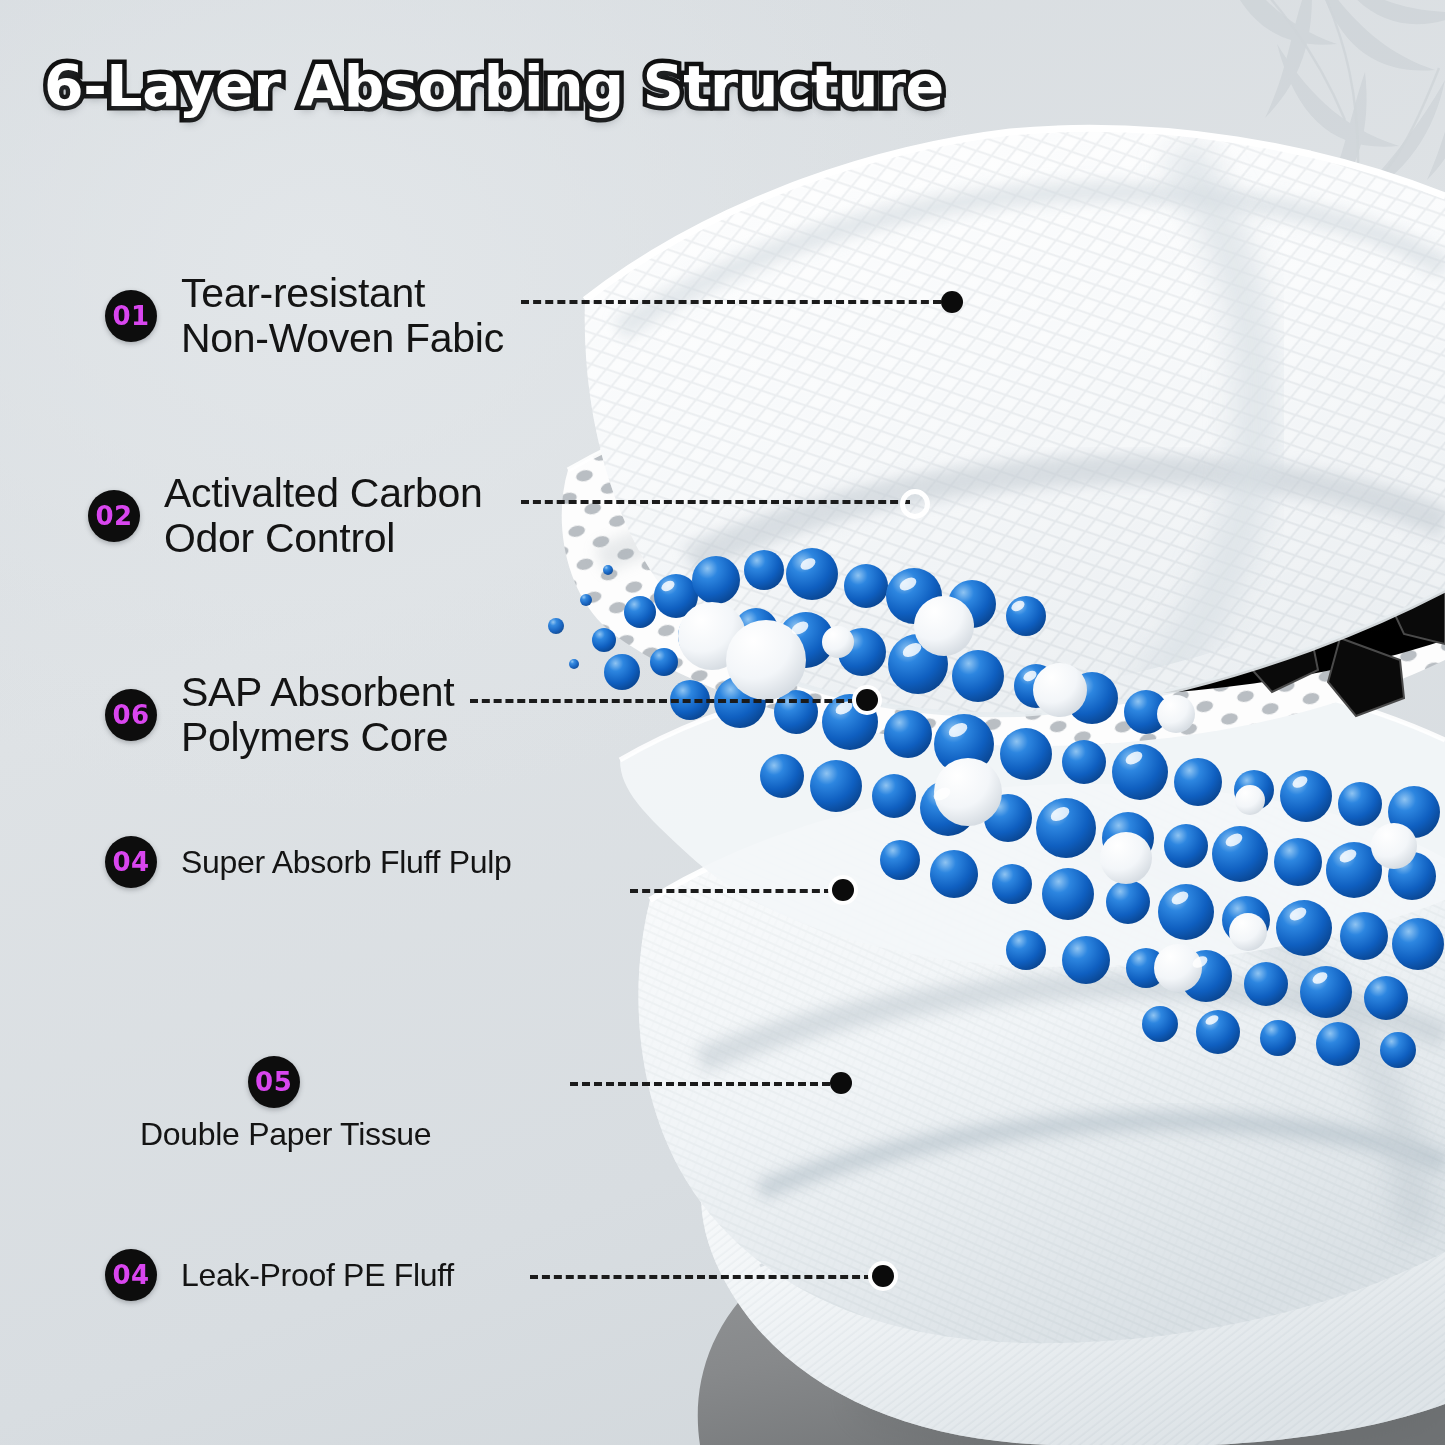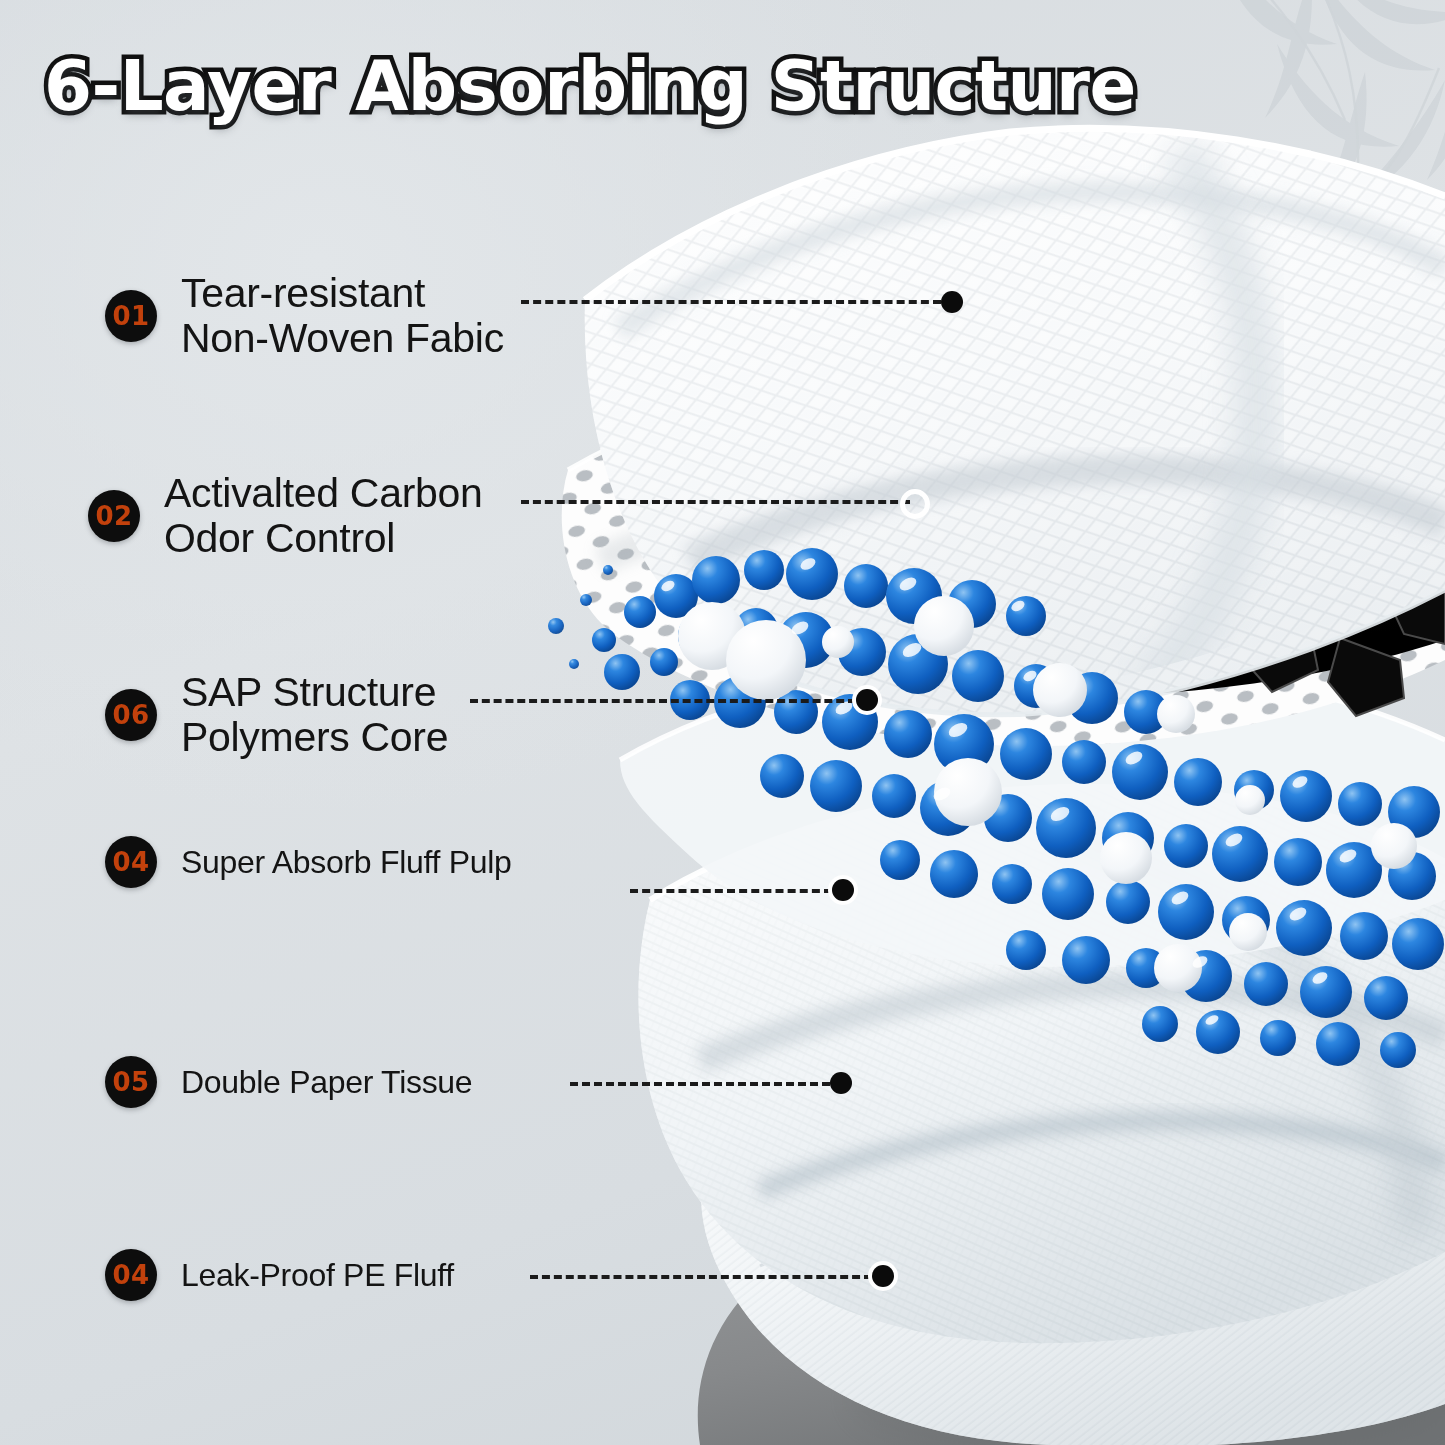--- a/index.html
+++ b/index.html
@@ -19,35 +19,35 @@
   .bamboo{position:absolute;opacity:.5;pointer-events:none;}
   .bamboo svg{display:block;}
 
   
   #art{position:absolute;left:0;top:0;width:1445px;height:1445px;}
   #art svg{display:block;width:1445px;height:1445px;}
 
   
   #title{
     position:absolute;left:44px;top:38px;width:1290px;
-    font-size:69px;line-height:96px;
+    font-size:57px;line-height:96px;
     font-weight:bold;letter-spacing:-.5px;
     color:#ffffff;
     -webkit-text-stroke:9px #101010;
     paint-order:stroke fill;
     text-shadow:0 5px 9px rgba(80,88,94,.40);
     white-space:nowrap;
     font-family:"DejaVu Sans","Liberation Sans",sans-serif;
   }
 
   
   .callout{position:absolute;display:flex;align-items:center;}
   .badge{
     width:52px;height:52px;border-radius:50%;
-    background:#0d0d0d;color:#c2410c;
+    background:#0d0d0d;color:#d946ef;
     display:flex;align-items:center;justify-content:center;
     font-size:26px;font-weight:bold;letter-spacing:.5px;
     flex:0 0 auto;
     box-shadow:0 2px 5px rgba(60,66,72,.35);
     font-family:"DejaVu Sans","Liberation Sans",sans-serif;
   }
   .ctext{
     margin-left:24px;
     color:#141414;
     font-size:41px;
@@ -457,30 +457,30 @@
   </div>
 
   <div class="callout" style="left:88px;top:471px;">
     <div class="badge">02</div>
     <div class="ctext">Activalted Carbon
 Odor Control</div>
   </div>
 
   <div class="callout" style="left:105px;top:670px;">
     <div class="badge">06</div>
-    <div class="ctext">SAP Structure
+    <div class="ctext">SAP Absorbent
 Polymers Core</div>
   </div>
 
   <div class="callout" style="left:105px;top:836px;">
     <div class="badge">04</div>
     <div class="ctext one-line">Super Absorb Fluff Pulp</div>
   </div>
 
-  <div class="callout" style="left:105px;top:1056px;">
+  <div class="callout" style="left:116px;top:1056px;flex-direction:column;">
     <div class="badge">05</div>
     <div class="ctext one-line">Double Paper Tissue</div>
   </div>
 
   <div class="callout" style="left:105px;top:1249px;">
     <div class="badge">04</div>
     <div class="ctext one-line">Leak-Proof PE Fluff</div>
   </div>
 
 </div>

